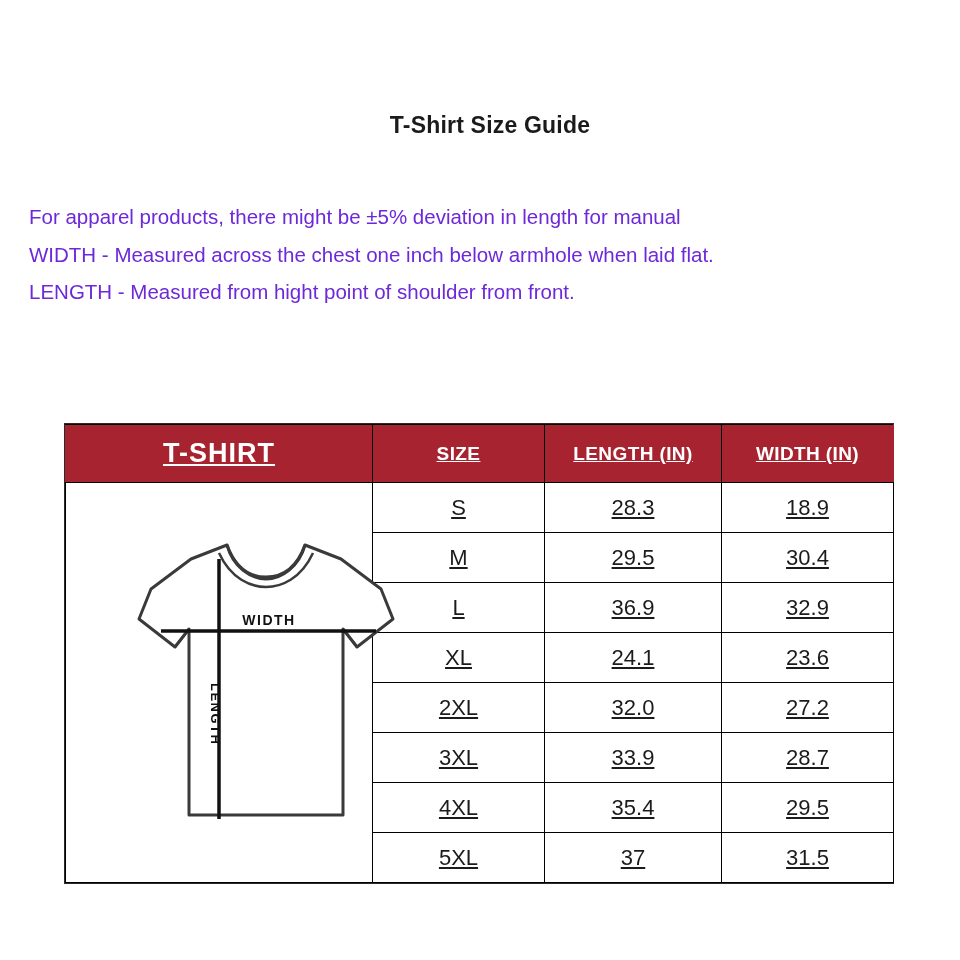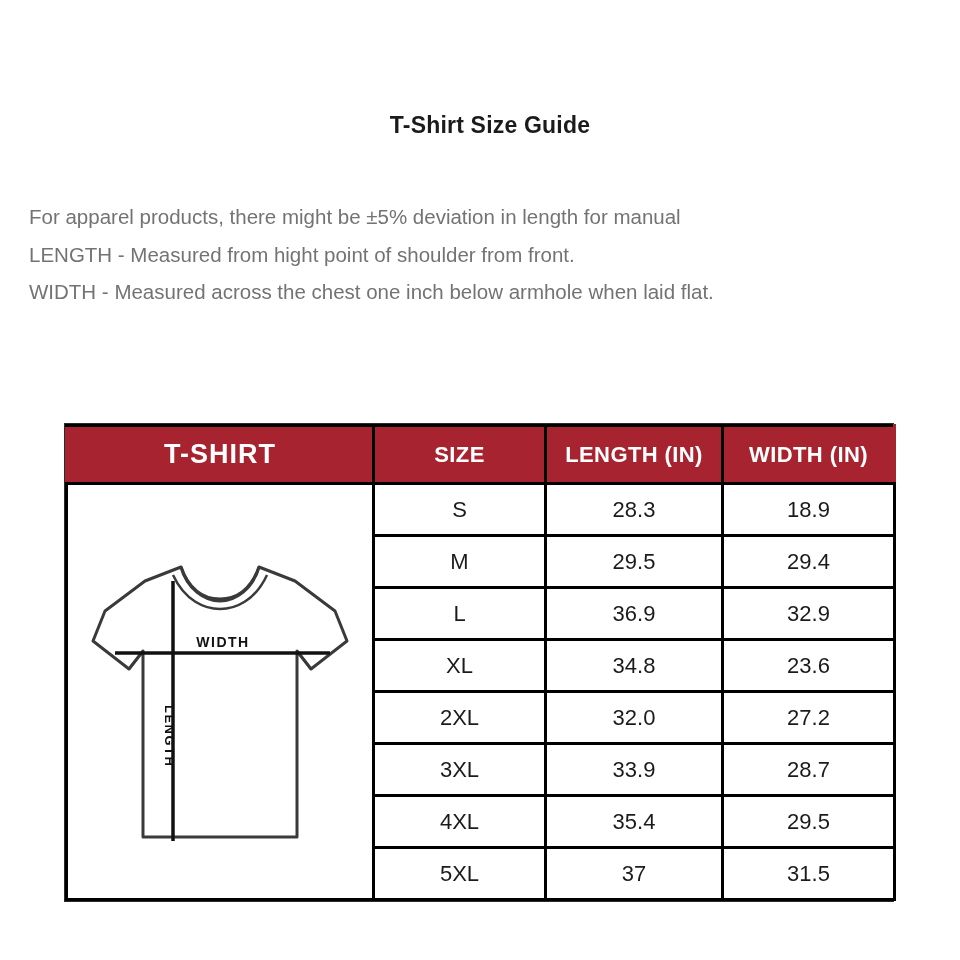--- a/index.html
+++ b/index.html
@@ -32,52 +32,53 @@
     letter-spacing: 0.2px;
     padding-left: 10px;
   }
   .intro {
     position: absolute;
     top: 198px;
     left: 29px;
     width: 890px;
     font-size: 20.5px;
     line-height: 37.5px;
-    color: #737373;
+    color: #6d28d9;
     font-weight: 400;
   }
   .intro p {
     margin: 0;
   }
   .table-wrap {
     position: absolute;
     top: 423px;
     left: 64px;
     width: 830px;
     border: 1px solid #2b2b2b;
     box-sizing: border-box;
   }
   table.size-table {
     border-collapse: collapse;
     width: 100%;
     table-layout: fixed;
   }
   table.size-table th,
   table.size-table td {
-    border: 3px solid #000000;
+    border: 1px solid #000000;
     text-align: center;
     vertical-align: middle;
+    text-decoration: underline;
   }
   .hdr {
     background: #a6232f;
     color: #ffffff;
     height: 58px;
   }
   .hdr th {
-    font-size: 22px;
+    font-size: 19px;
     font-weight: bold;
     letter-spacing: 0.4px;
     border-color: #ffffff;
     border-top-color: #a6232f;
     border-bottom-color: #2b2b2b;
   }
   .hdr th.brand {
     font-size: 27px;
     letter-spacing: 1px;
     border-left-color: #a6232f;
@@ -98,38 +99,39 @@
     font-size: 22px;
     height: 47px;
     color: #1b1b1b;
     font-weight: 400;
   }
   .shirt-box {
     position: relative;
     width: 100%;
     height: 346px;
     display: flex;
-    align-items: flex-end;
+    align-items: center;
     justify-content: center;
+    margin-left: 47px;
   }
   svg.shirt {
     display: block;
   }
 </style>
 </head>
 <body>
 
 <div class="page">
 
   <div class="title">T-Shirt Size Guide</div>
 
   <div class="intro">
     <p>For apparel products, there might be ±5% deviation in length for manual</p>
+    <p>WIDTH - Measured across the chest one inch below armhole when laid flat.</p>
     <p>LENGTH - Measured from hight point of shoulder from front.</p>
-    <p>WIDTH - Measured across the chest one inch below armhole when laid flat.</p>
   </div>
 
   <div class="table-wrap">
     <table class="size-table">
       <colgroup>
         <col class="col-img">
         <col class="col-size">
         <col class="col-length">
         <col class="col-width">
       </colgroup>
@@ -158,30 +160,30 @@
               </svg>
             </div>
           </td>
           <td class="data">S</td>
           <td class="data">28.3</td>
           <td class="data">18.9</td>
         </tr>
         <tr>
           <td class="data">M</td>
           <td class="data">29.5</td>
-          <td class="data">29.4</td>
+          <td class="data">30.4</td>
         </tr>
         <tr>
           <td class="data">L</td>
           <td class="data">36.9</td>
           <td class="data">32.9</td>
         </tr>
         <tr>
           <td class="data">XL</td>
-          <td class="data">34.8</td>
+          <td class="data">24.1</td>
           <td class="data">23.6</td>
         </tr>
         <tr>
           <td class="data">2XL</td>
           <td class="data">32.0</td>
           <td class="data">27.2</td>
         </tr>
         <tr>
           <td class="data">3XL</td>
           <td class="data">33.9</td>

